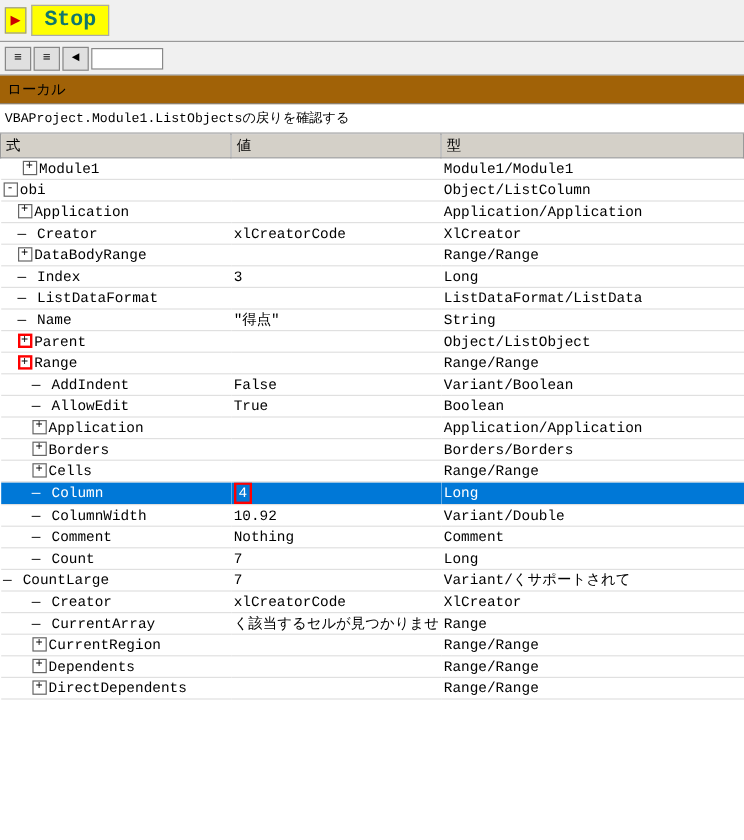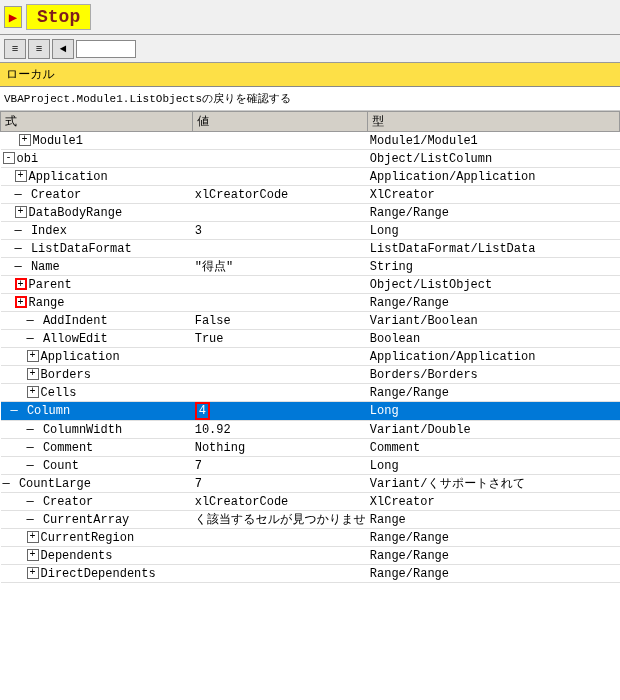--- a/index.html
+++ b/index.html
@@ -29,21 +29,21 @@
       display: flex;
       align-items: center;
       justify-content: center;
       margin-right: 4px;
     }
     .stop-label {
       background: #ffff00;
       font-size: 18px;
       font-weight: bold;
       padding: 2px 10px;
-      color: #7f1d1d;
+      color: #0f766e;
       border: 1px solid #aaa;
     }
 
     
     .toolbar2 {
       background: #f0f0f0;
       height: 28px;
       display: flex;
       align-items: center;
       padding: 2px 4px;
@@ -65,21 +65,21 @@
       width: 60px;
       height: 18px;
       border: 1px solid #888;
       background: #fff;
       font-size: 11px;
       padding: 0 2px;
     }
 
     
     .local-bar {
-      background: #fde047;
+      background: #a16207;
       height: 24px;
       display: flex;
       align-items: center;
       padding: 0 6px;
       border-bottom: 1px solid #888;
       font-size: 12px;
     }
 
     
     .path-bar {
@@ -257,21 +257,21 @@
           <td style="padding-left: 26px;"><span class="expand-icon">+</span><span>Borders</span></td>
           <td></td>
           <td>Borders/Borders</td>
         </tr>
         <tr>
           <td style="padding-left: 26px;"><span class="expand-icon">+</span><span>Cells</span></td>
           <td></td>
           <td>Range/Range</td>
         </tr>
         <tr class="selected">
-          <td style="padding-left: 10px;"><span style="margin-right: 2px;">— </span><span>Column</span></td>
+          <td style="padding-left: 26px;"><span style="margin-right: 2px;">— </span><span>Column</span></td>
           <td><span class="highlight-box" style="border: 2px solid red; color: rgb(255, 255, 255);">4</span></td>
           <td>Long</td>
         </tr>
         <tr>
           <td style="padding-left: 26px;"><span style="margin-right: 2px;">— </span><span>ColumnWidth</span></td>
           <td>10.92</td>
           <td>Variant/Double</td>
         </tr>
         <tr>
           <td style="padding-left: 26px;"><span style="margin-right: 2px;">— </span><span>Comment</span></td>

